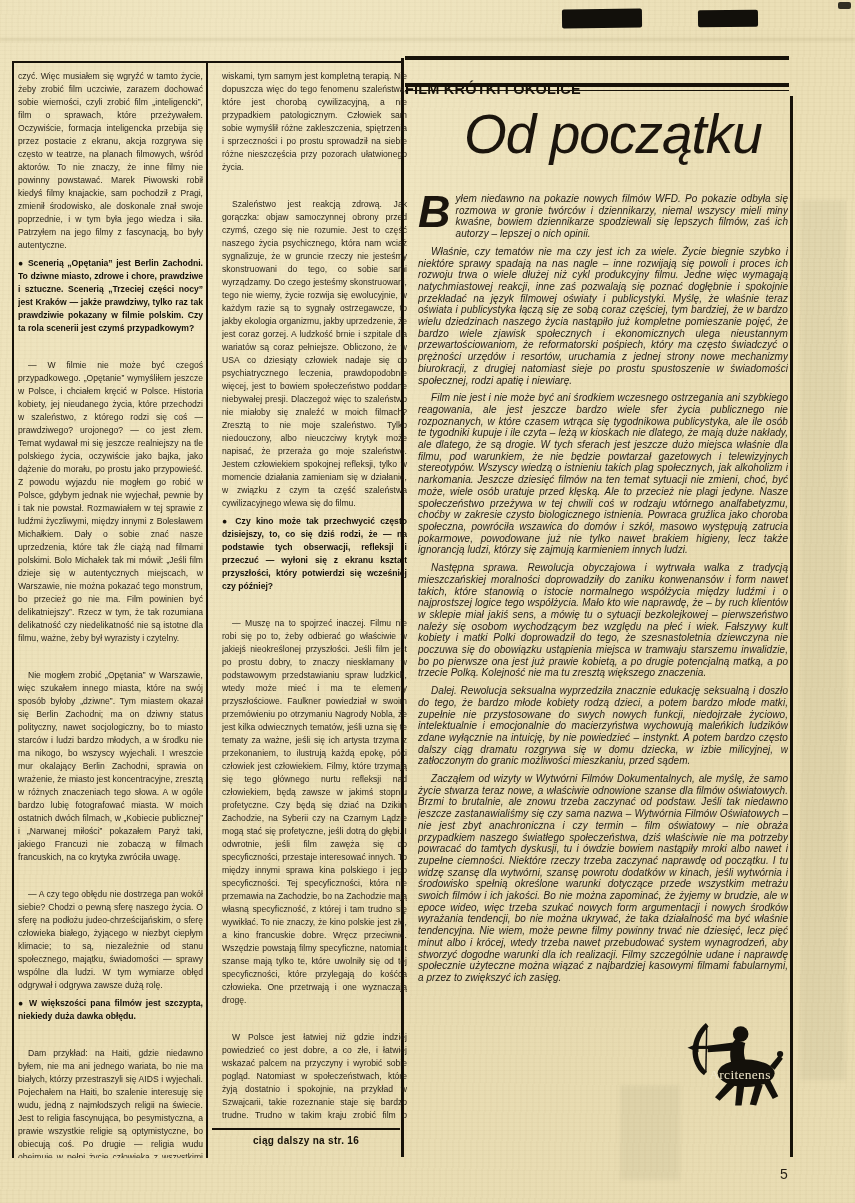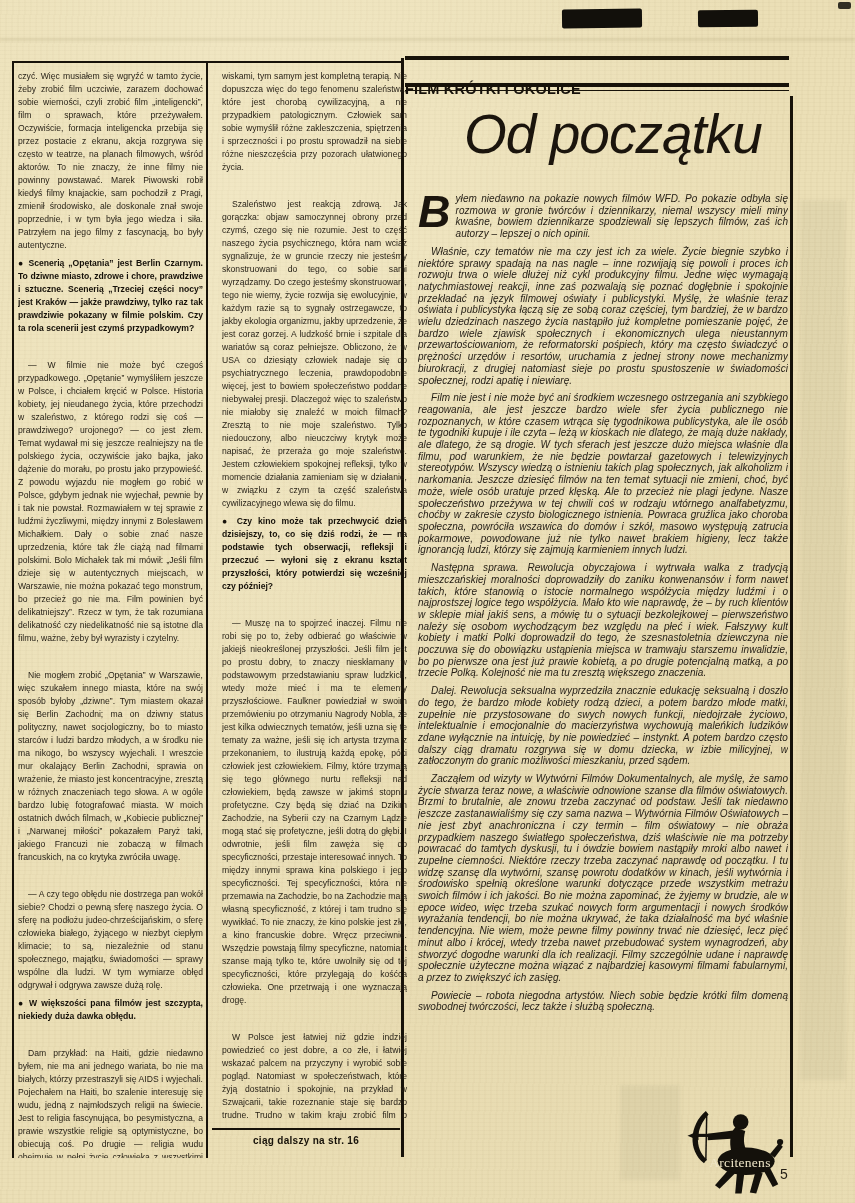--- a/index.html
+++ b/index.html
@@ -44,21 +44,21 @@
   .title{position:absolute;left:405px;top:86px;width:384px;margin:16px;text-align:center;
     font-style:italic;font-weight:normal;font-size:55px;letter-spacing:-1px;color:#1b150d;
     font-family:"Liberation Sans", sans-serif;}
   .right-body{position:absolute;left:418px;top:193px;width:370px;height:872px;overflow:hidden;
     font-style:italic;font-size:10px;line-height:11.7px;text-align:justify;letter-spacing:.05px;color:#272118;}
   .right-body p{margin:0 0 6px 0;}
   .right-body p.body{text-indent:13px;}
   .right-body p.opener{text-indent:0;}
   .dropcap{float:left;font-size:45px;line-height:36px;padding:1px 5px 0 0;font-weight:bold;font-style:italic;color:#1b150d;}
   
-  .logo{position:absolute;left:682px;top:1108px;width:110px;height:92px;}
+  .logo{position:absolute;left:682px;top:1020px;width:110px;height:92px;}
   .logo svg{position:absolute;left:0;top:0;}
   .logo-text{position:absolute;left:13px;top:47px;width:90px;text-align:center;
     font-family:"Liberation Serif", serif;font-size:13.5px;color:#efe6c8;letter-spacing:.3px;}
   .page-number{position:absolute;left:780px;top:1166px;font-size:14px;color:#241e14;}
 </style>
 </head>
 <body>
 
 <div class="page">
 
@@ -71,50 +71,49 @@
 
   <div class="vrule vr-left"></div>
   <div class="vrule vr-mid"></div>
   <div class="vrule vr-box"></div>
   <div class="vrule vr-right"></div>
   <div class="hrule hr-lefttop"></div>
   <div class="hrule hr-cont"></div>
 
   <div class="lcol col1">
       <p class="para flush">czyć. Więc musiałem się wgryźć w tamto życie, żeby zrobić film uczciwie, zarazem dochować sobie wierności, czyli zrobić film „inteligencki”, film o sprawach, które przeżywałem. Oczywiście, formacja inteligencka przebija się przez postacie z ekranu, akcja rozgrywa się często w teatrze, na planach filmowych, wśród aktorów. To nie znaczy, że inne filmy nie powinny powstawać. Marek Piwowski robił kiedyś filmy knajackie, sam pochodził z Pragi, zmienił środowisko, ale doskonale znał swoje poprzednie, i w tym była jego wiedza i siła. Patrzyłem na jego filmy z fascynacją, bo były autentyczne.</p>
-      <p class="para question">● Scenerią „Opętania” jest Berlin Czarnym. To dziwne miasto, zdrowe i chore, prawdziwe i sztuczne. Scenerią „Trzeciej części nocy” jest Kraków — jakże prawdziwy, tylko raz tak prawdziwie pokazany w filmie polskim. Czy ta rola scenerii jest czymś przypadkowym?</p>
+      <p class="para question">● Scenerią „Opętania” jest Berlin Zachodni. To dziwne miasto, zdrowe i chore, prawdziwe i sztuczne. Scenerią „Trzeciej części nocy” jest Kraków — jakże prawdziwy, tylko raz tak prawdziwie pokazany w filmie polskim. Czy ta rola scenerii jest czymś przypadkowym?</p>
       <p class="para body">— W filmie nie może być czegoś przypadkowego. „Opętanie” wymyśliłem jeszcze w Polsce, i chciałem kręcić w Polsce. Historia kobiety, jej nieudanego życia, które przechodzi w szaleństwo, z którego rodzi się coś — prawdziwego? urojonego? — co jest złem. Temat wydawał mi się jeszcze realniejszy na tle polskiego życia, oczywiście jako bajka, jako dążenie do morału, po prostu jako przypowieść. Z powodu wyjazdu nie mogłem go robić w Polsce, gdybym jednak nie wyjechał, pewnie by i tak nie powstał. Rozmawiałem w tej sprawie z ludźmi życzliwymi, między innymi z Bolesławem Michałkiem. Dały o sobie znać nasze uprzedzenia, które tak źle ciążą nad filmami polskimi. Bolo Michałek tak mi mówił: „Jeśli film dzieje się w autentycznych miejscach, w Warszawie, nie można pokazać tego monstrum, bo przecież go nie ma. Film powinien być delikatniejszy”. Rzecz w tym, że tak rozumiana delikatność czy niedelikatność nie są istotne dla filmu, ważne, żeby był wyrazisty i czytelny.</p>
       <p class="para body">Nie mogłem zrobić „Opętania” w Warszawie, więc szukałem innego miasta, które na swój sposób byłoby „dziwne”. Tym miastem okazał się Berlin Zachodni; ma on dziwny status polityczny, nawet socjologiczny, bo to miasto starców i ludzi bardzo młodych, a w środku nie ma nikogo, bo wszyscy wyjechali. I wreszcie mur okalający Berlin Zachodni, sprawia on wrażenie, że miasto jest koncentracyjne, zresztą w różnych znaczeniach tego słowa. A w ogóle bardzo lubię fotografować miasta. W moich ostatnich dwóch filmach, w „Kobiecie publicznej” i „Narwanej miłości” pokazałem Paryż taki, jakiego Francuzi nie zobaczą w filmach francuskich, na co krytyka zwróciła uwagę.</p>
       <p class="para body">— A czy tego obłędu nie dostrzega pan wokół siebie? Chodzi o pewną sferę naszego życia. O sferę na podłożu judeo-chrześcijańskim, o sferę człowieka białego, żyjącego w niezbyt ciepłym klimacie; to są, niezależnie od stanu społecznego, majątku, świadomości — sprawy wspólne dla ludzi. W tym wymiarze obłęd odgrywał i odgrywa zawsze dużą rolę.</p>
       <p class="para question">● W większości pana filmów jest szczypta, niekiedy duża dawka obłędu.</p>
       <p class="para body">Dam przykład: na Haiti, gdzie niedawno byłem, nie ma ani jednego wariata, bo nie ma białych, którzy przestraszyli się AIDS i wyjechali. Pojechałem na Haiti, bo szalenie interesuję się wudu, jedną z najmłodszych religii na świecie. Jest to religia fascynująca, bo pesymistyczna, a prawie wszystkie religie są optymistyczne, bo obiecują coś. Po drugie — religia wudu obejmuje w pełni życie człowieka z wszystkimi zja-</p>
     </div>
   <div class="lcol col2">
       <p class="para flush">wiskami, tym samym jest kompletną terapią. Nie dopuszcza więc do tego fenomenu szaleństwa, które jest chorobą cywilizacyjną, a nie przypadkiem patologicznym. Człowiek sam sobie wymyślił różne zakleszczenia, spiętrzenia i sprzeczności i po prostu sprowadził na siebie różne nieszczęścia przy pozorach ułatwionego życia.</p>
       <p class="para body">Szaleństwo jest reakcją zdrową. Jak gorączka: objaw samoczynnej obrony przed czymś, czego się nie rozumie. Jest to część naszego życia psychicznego, która nam wciąż sygnalizuje, że w gruncie rzeczy nie jesteśmy skonstruowani do tego, co sobie sami wyrządzamy. Do czego jesteśmy skonstruowani, tego nie wiemy, życie rozwija się ewolucyjnie, w każdym razie są to sygnały ostrzegawcze, to jakby ekologia organizmu, jakby uprzedzenie, że jest coraz gorzej. A ludzkość brnie i szpitale dla wariatów są coraz pełniejsze. Obliczono, że w USA co dziesiąty człowiek nadaje się do psychiatrycznego leczenia, prawdopodobnie więcej, jest to bowiem społeczeństwo poddane niebywałej presji. Dlaczegoż więc to szaleństwo nie miałoby się znaleźć w moich filmach? Zresztą to nie moje szaleństwo. Tylko niedouczony, albo nieuczciwy krytyk może napisać, że przeraża go moje szaleństwo. Jestem człowiekiem spokojnej refleksji, tylko w momencie działania zamieniam się w działanie, w związku z czym ta część szaleństwa cywilizacyjnego wlewa się do filmu.</p>
-      <p class="para question">● Czy kino może tak przechwycić dzień dzisiejszy, to, co się dziś rodzi, że — na podstawie tych obserwacji, refleksji i przeczuć — wyłoni się z ekranu kształt przyszłości, który potwierdzi się wcześniej czy później?</p>
+      <p class="para question">● Czy kino może tak przechwycić często dzisiejszy, to, co się dziś rodzi, że — na podstawie tych obserwacji, refleksji i przeczuć — wyłoni się z ekranu kształt przyszłości, który potwierdzi się wcześniej czy później?</p>
       <p class="para body">— Muszę na to spojrzeć inaczej. Filmu nie robi się po to, żeby odbierać go właściwie w jakiejś nieokreślonej przyszłości. Jeśli film jest po prostu dobry, to znaczy nieskłamany w podstawowym przedstawianiu spraw ludzkich, wtedy może mieć i ma te elementy przyszłościowe. Faulkner powiedział w swoim przemówieniu po otrzymaniu Nagrody Nobla, że jest kilka odwiecznych tematów, jeśli uzna się te tematy za ważne, jeśli się ich artysta trzyma z przekonaniem, to ilustrują każdą epokę, póki człowiek jest człowiekiem. Filmy, które trzymają się tego głównego nurtu refleksji nad człowiekiem, będą zawsze w jakimś stopniu profetyczne. Czy będą się dziać na Dzikim Zachodzie, na Syberii czy na Czarnym Lądzie mogą stać się profetyczne, jeśli dotrą do głębi. I odwrotnie, jeśli film zawęża się do specyficzności, przestaje interesować innych. To między innymi sprawa kina polskiego i jego specyficzności. Tej specyficzności, która nie przemawia na Zachodzie, bo na Zachodzie mają własną specyficzność, z której i tam trudno się wywikłać. To nie znaczy, że kino polskie jest złe, a kino francuskie dobre. Wręcz przeciwnie. Wszędzie powstają filmy specyficzne, natomiast szanse mają tylko te, które uwolniły się od tej specyficzności, które przylegają do kośćca człowieka. One przetrwają i one wyznaczają drogę.</p>
       <p class="para body">W Polsce jest łatwiej niż gdzie indziej powiedzieć co jest dobre, a co złe, i łatwiej wskazać palcem na przyczyny i wyrobić sobie pogląd. Natomiast w społeczeństwach, które żyją dostatnio i spokojnie, na przykład w Szwajcarii, takie rozeznanie staje się bardzo trudne. Trudno w takim kraju zrobić film o szerszym oddechu, a jeśli nawet powstanie, bywa nie przyjęty przez widzów, bo nie przylega do ich życia.</p>
     </div>
   <div class="continuation">ciąg dalszy na str. 16</div>
 
   <div class="kicker-box">
     <span class="kicker">FILM KRÓTKI I OKOLICE</span>
   </div>
   <div class="hrule kicker-rule-a"></div>
   <div class="hrule kicker-rule-b"></div>
   <h1 class="title">Od początku</h1>
   <div class="right-body">
       <p class="para opener"><span class="dropcap">B</span>yłem niedawno na pokazie nowych filmów WFD. Po pokazie odbyła się rozmowa w gronie twórców i dziennikarzy, niemal wszyscy mieli miny kwaśne, bowiem dziennikarze spodziewali się lepszych filmów, zaś ich autorzy – lepszej o nich opinii.</p>
       <p class="para body">Właśnie, czy tematów nie ma czy jest ich za wiele. Życie biegnie szybko i niektóre sprawy spadają na nas nagle – inne rozwijają się powoli i proces ich rozwoju trwa o wiele dłużej niż cykl produkcyjny filmu. Jedne więc wymagają natychmiastowej reakcji, inne zaś pozwalają się poznać dogłębnie i spokojnie przekładać na język filmowej oświaty i publicystyki. Myślę, że właśnie teraz oświata i publicystyka łączą się ze sobą coraz częściej, tym bardziej, że w bardzo wielu dziedzinach naszego życia nastąpiło już kompletne pomieszanie pojęć, że bardzo wiele zjawisk społecznych i ekonomicznych ulega nieustannym przewartościowaniom, że reformatorski pośpiech, który ma często świadczyć o prężności urzędów i resortów, uruchamia z jednej strony nowe mechanizmy biurokracji, z drugiej natomiast sieje po prostu spustoszenie w świadomości społecznej, rodzi apatię i niewiarę.</p>
       <p class="para body">Film nie jest i nie może być ani środkiem wczesnego ostrzegania ani szybkiego reagowania, ale jest jeszcze bardzo wiele sfer życia publicznego nie rozpoznanych, w które czasem wtrąca się tygodnikowa publicystyka, ale ile osób te tygodniki kupuje i ile czyta – leżą w kioskach nie dlatego, że mają duże nakłady, ale dlatego, że są drogie. W tych sferach jest jeszcze dużo miejsca właśnie dla filmu, pod warunkiem, że nie będzie powtarzał gazetowych i telewizyjnych stereotypów. Wszyscy wiedzą o istnieniu takich plag społecznych, jak alkoholizm i narkomania. Jeszcze dziesięć filmów na ten temat sytuacji nie zmieni, choć, być może, wiele osób uratuje przed klęską. Ale to przecież nie plagi jedyne. Nasze społeczeństwo przeżywa w tej chwili coś w rodzaju wtórnego analfabetyzmu, choćby w zakresie czysto biologicznego istnienia. Powraca gruźlica jako choroba społeczna, powróciła wszawica do domów i szkół, masowo występują zatrucia pokarmowe, powodowane już nie tylko nawet brakiem higieny, lecz także ignorancją ludzi, którzy się zajmują karmieniem innych ludzi.</p>
       <p class="para body">Następna sprawa. Rewolucja obyczajowa i wytrwała walka z tradycją mieszczańskiej moralności doprowadziły do zaniku konwenansów i form nawet takich, które stanowią o istocie normalnego współżycia między ludźmi i o najprostszej logice tego współżycia. Mało kto wie naprawdę, że – by ruch klientów w sklepie miał jakiś sens, a mówię tu o sytuacji bezkolejkowej – pierwszeństwo należy się osobom wychodzącym bez względu na płeć i wiek. Fałszywy kult kobiety i matki Polki doprowadził do tego, że szesnastoletnia dziewczyna nie poczuwa się do obowiązku ustąpienia miejsca w tramwaju starszemu inwalidzie, bo po pierwsze ona jest już prawie kobietą, a po drugie potencjalną matką, a po trzecie Polką. Kolejność nie ma tu zresztą większego znaczenia.</p>
       <p class="para body">Dalej. Rewolucja seksualna wyprzedziła znacznie edukację seksualną i doszło do tego, że bardzo młode kobiety rodzą dzieci, a potem bardzo młode matki, zupełnie nie przystosowane do swych nowych funkcji, niedojrzałe życiowo, intelektualnie i emocjonalnie do macierzyństwa wychowują maleńkich ludzików zdane wyłącznie na intuicję, by nie powiedzieć – instynkt. A potem bardzo często dalszy ciąg dramatu rozgrywa się w domu dziecka, w izbie milicyjnej, w zatłoczonym do granic możliwości mieszkaniu, przed sądem.</p>
       <p class="para body">Zacząłem od wizyty w Wytwórni Filmów Dokumentalnych, ale myślę, że samo życie stwarza teraz nowe, a właściwie odnowione szanse dla filmów oświatowych. Brzmi to brutalnie, ale znowu trzeba zaczynać od podstaw. Jeśli tak niedawno jeszcze zastanawialiśmy się czy sama nazwa – Wytwórnia Filmów Oświatowych – nie jest zbyt anachroniczna i czy termin – film oświatowy – nie obraża przypadkiem naszego światłego społeczeństwa, dziś właściwie nie ma potrzeby powracać do tamtych dyskusji, tu i ówdzie bowiem nastąpiły mroki albo nawet i zupełne ciemności. Niektóre rzeczy trzeba zaczynać naprawdę od początku. I tu widzę szansę dla wytwórni, szansę powrotu dodatków w kinach, jeśli wytwórnia i środowisko spełnią określone warunki dotyczące przede wszystkim metrażu swoich filmów i ich jakości. Bo nie można zapominać, że żyjemy w brudzie, ale w epoce wideo, więc trzeba szukać nowych form argumentacji i nowych środków wyrażania tendencji, bo nie można ukrywać, że taka działalność ma być właśnie tendencyjna. Nie wiem, może pewne filmy powinny trwać nie dziesięć, lecz pięć minut albo i krócej, wtedy trzeba nawet przebudować system wynagrodzeń, aby stworzyć dogodne warunki dla ich realizacji. Filmy szczególnie udane i naprawdę społecznie użyteczne można wiązać z najbardziej kasowymi filmami fabularnymi, a przez to zwiększyć ich zasięg.</p>
-      <p class="para body">Powiecie – robota niegodna artystów. Niech sobie będzie krótki film domeną swobodnej twórczości, lecz także i służbą społeczną.</p>
     </div>
 
   <div class="logo">
     <svg width="110" height="92" viewBox="0 0 120 100">
       <g fill="#14110b">
 
         <path d="M26,3 C8,18 6,46 24,60 L27,56 C13,44 15,21 29,7 Z"></path>
         <line x1="27" y1="6" x2="26" y2="57" stroke="#14110b" stroke-width="1.6"></line>
 
         <polygon points="6,30 18,25 18,35"></polygon>

